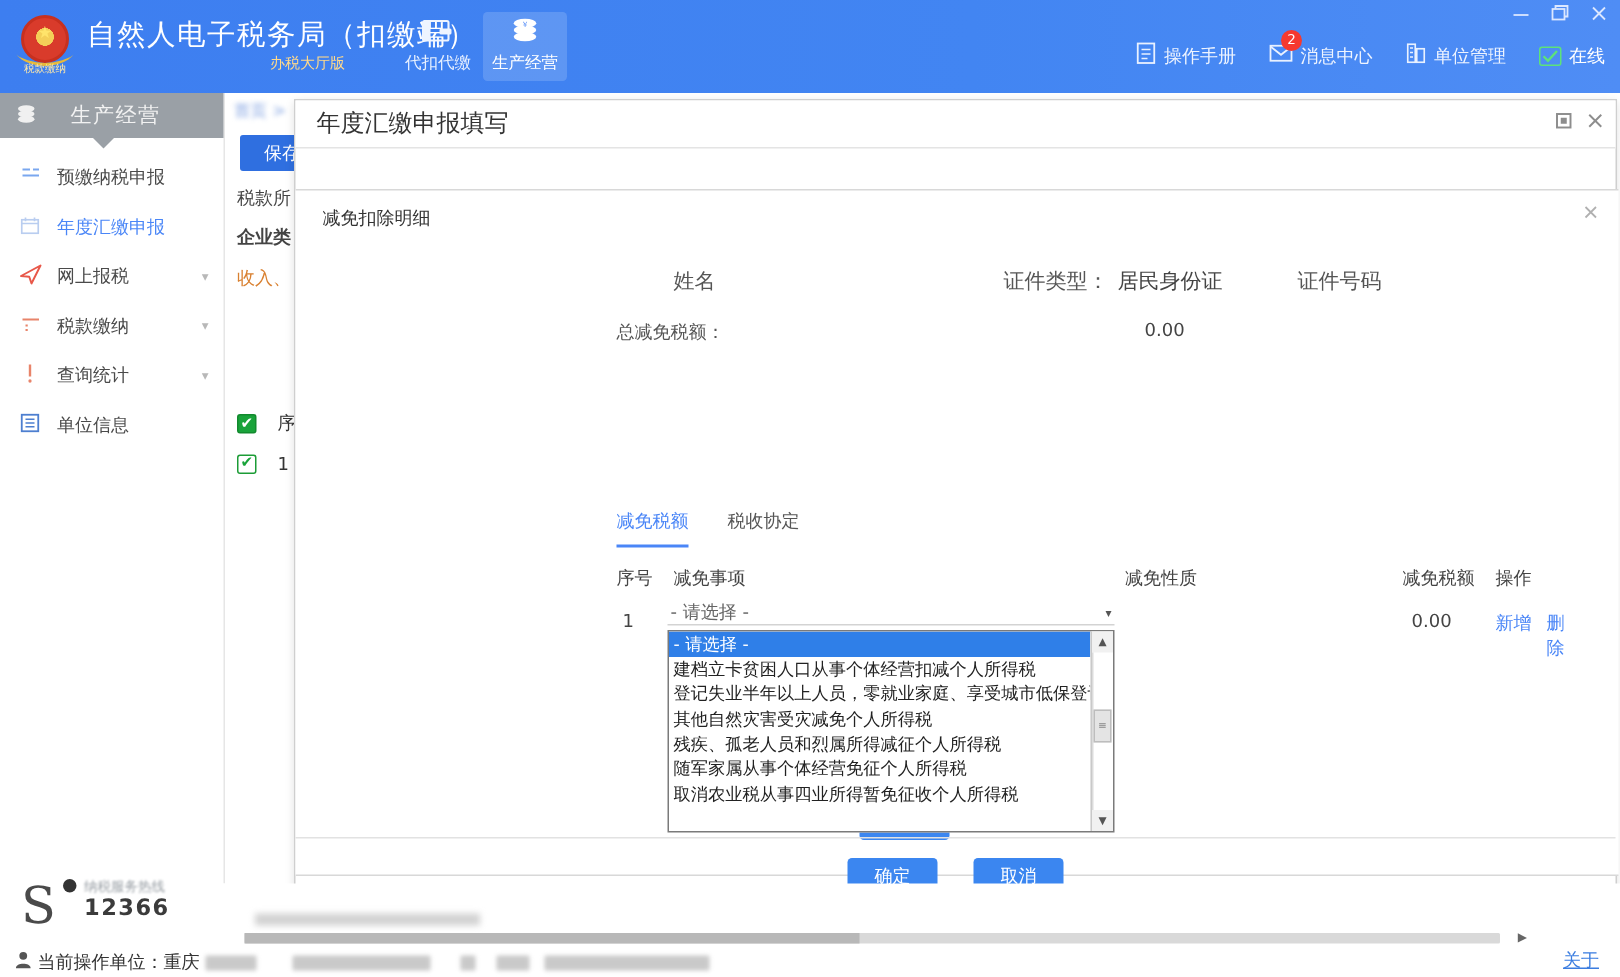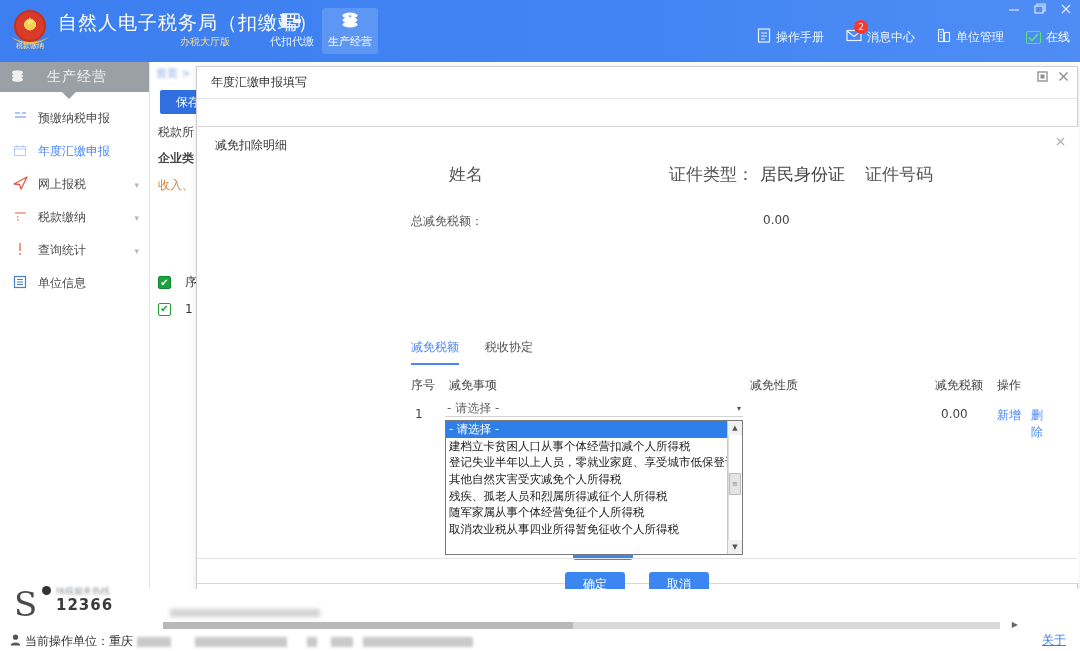--- a/index.html
+++ b/index.html
@@ -136,21 +136,21 @@
   #pgD1 { right:154px; top:300px; }
   #pgD2 { right:30px; top:300px; }
 
   
   .modal-outer {
     position:absolute; left:196px; top:66px; width:882px; height:542px;
     background:#fff; border:1px solid #cfcfcf; box-shadow:0 1px 6px rgba(0,0,0,.12);
   }
   .mo-title {
     height:32px; border-bottom:1px solid #e4e4e4; display:flex; align-items:center;
-    padding-left:14px; font-size:12px; color:#333; position:relative; background:#fff;
+    padding-left:14px; font-size:16px; color:#333; position:relative; background:#fff;
   }
   .mo-title .ctrls { position:absolute; right:8px; top:4px; display:flex; gap:10px; }
   .mo-ctrl { width:11px; height:11px; cursor:pointer; }
   .mo-body { position:relative; height:509px; }
   .mo-footer {
     position:absolute; left:0; right:0; bottom:6px; height:44px;
     border-top:1px solid #e2e2e2; display:flex; align-items:center;
     justify-content:center; gap:24px; padding-top:8px;
   }
   .btn-primary {
@@ -166,21 +166,21 @@
   .modal-inner {
     position:absolute; left:0px; top:27px; width:882px; height:458px;
     background:#fff; border:1px solid #d8d8d8; border-left:none; border-right:none;
   }
   .mi-title {
     height:36px; display:flex; align-items:center; padding-left:18px;
     font-size:12px; color:#333; position:relative;
   }
   .mi-title .x { position:absolute; right:14px; top:9px; color:#b0b0b0; font-size:11px; cursor:pointer; }
   .mi-row-id {
-    position:absolute; left:0; top:36px; width:882px; height:26px; font-size:17px; color:#555;
+    position:absolute; left:0; top:52px; width:882px; height:26px; font-size:14px; color:#555;
   }
   .fld { position:absolute; display:flex; align-items:center; gap:6px; }
   .fld .k { color:#555; }
   .fld .v { color:#444; }
   .fld .blurv { filter:blur(1.5px); min-width:40px; display:inline-block; color:#888; }
   #fName { left:252px; top:0px; }
   #fType { left:472px; top:0px; }
   #fNo   { left:668px; top:0px; }
   .mi-total {
     position:absolute; left:214px; top:86px; font-size:12px; color:#555;

